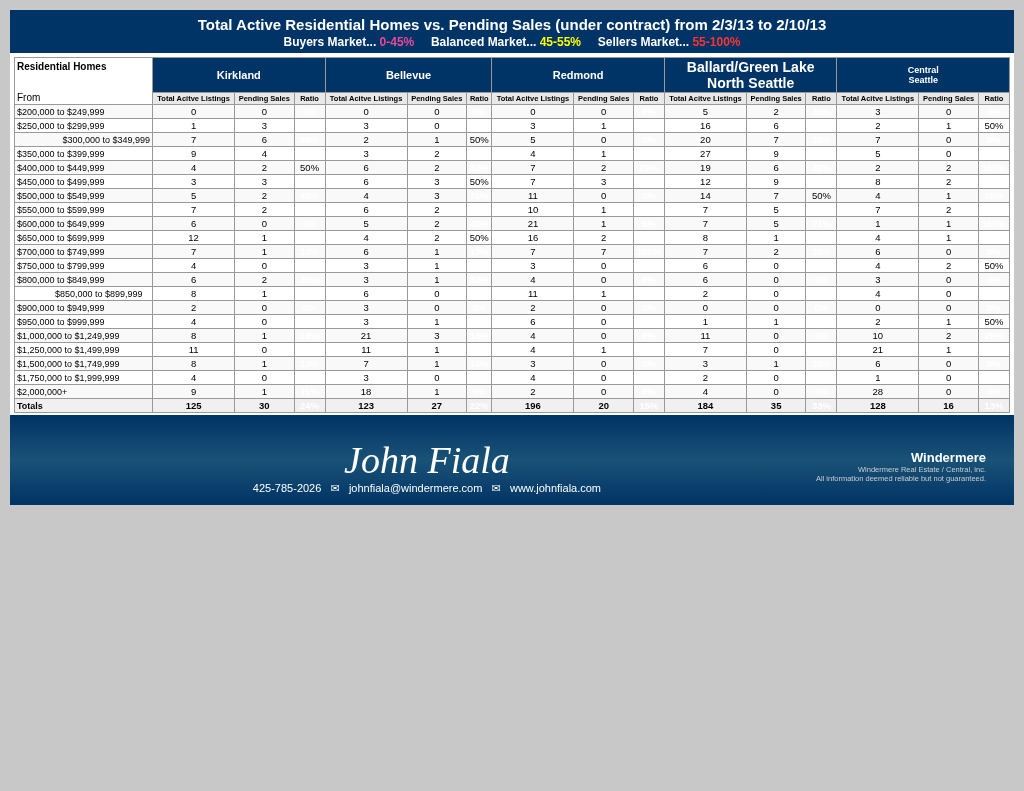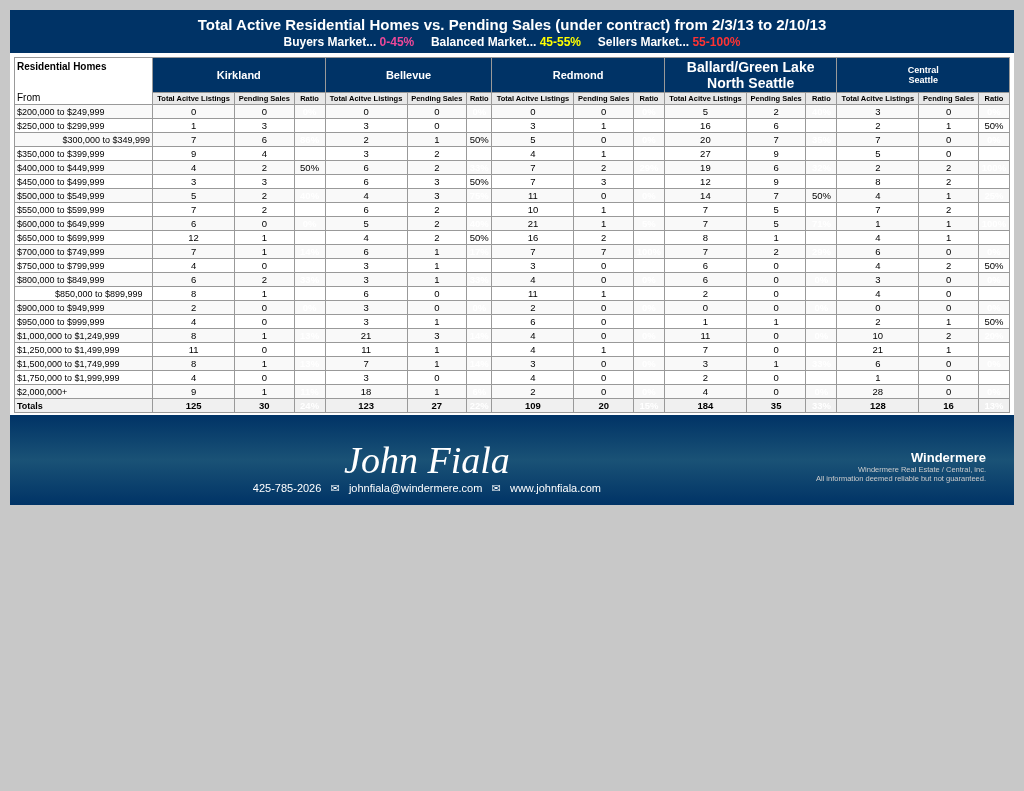--- a/index.html
+++ b/index.html
@@ -568,21 +568,21 @@
         </tbody>
       <tfoot id="table-foot">
       <tr class="totals-row">
             <td class="col-from" style="text-align: left;">Totals</td>
             <td style="font-weight: bold;">125</td>
             <td style="font-weight: bold;">30</td>
             <td class="ratio-green" style="font-weight: bold;">24%</td>
             <td style="font-weight: bold;">123</td>
             <td style="font-weight: bold;">27</td>
             <td class="ratio-green" style="font-weight: bold;">22%</td>
-            <td style="font-weight: bold;">109</td>
+            <td style="font-weight: bold;">196</td>
             <td style="font-weight: bold;">20</td>
             <td class="ratio-green" style="font-weight: bold;">15%</td>
             <td style="font-weight: bold;">184</td>
             <td style="font-weight: bold;">35</td>
             <td class="ratio-green" style="font-weight: bold;">33%</td>
             <td style="font-weight: bold;">128</td>
             <td style="font-weight: bold;">16</td>
             <td class="ratio-green" style="font-weight: bold;">13%</td>
           </tr>
         </tfoot>

